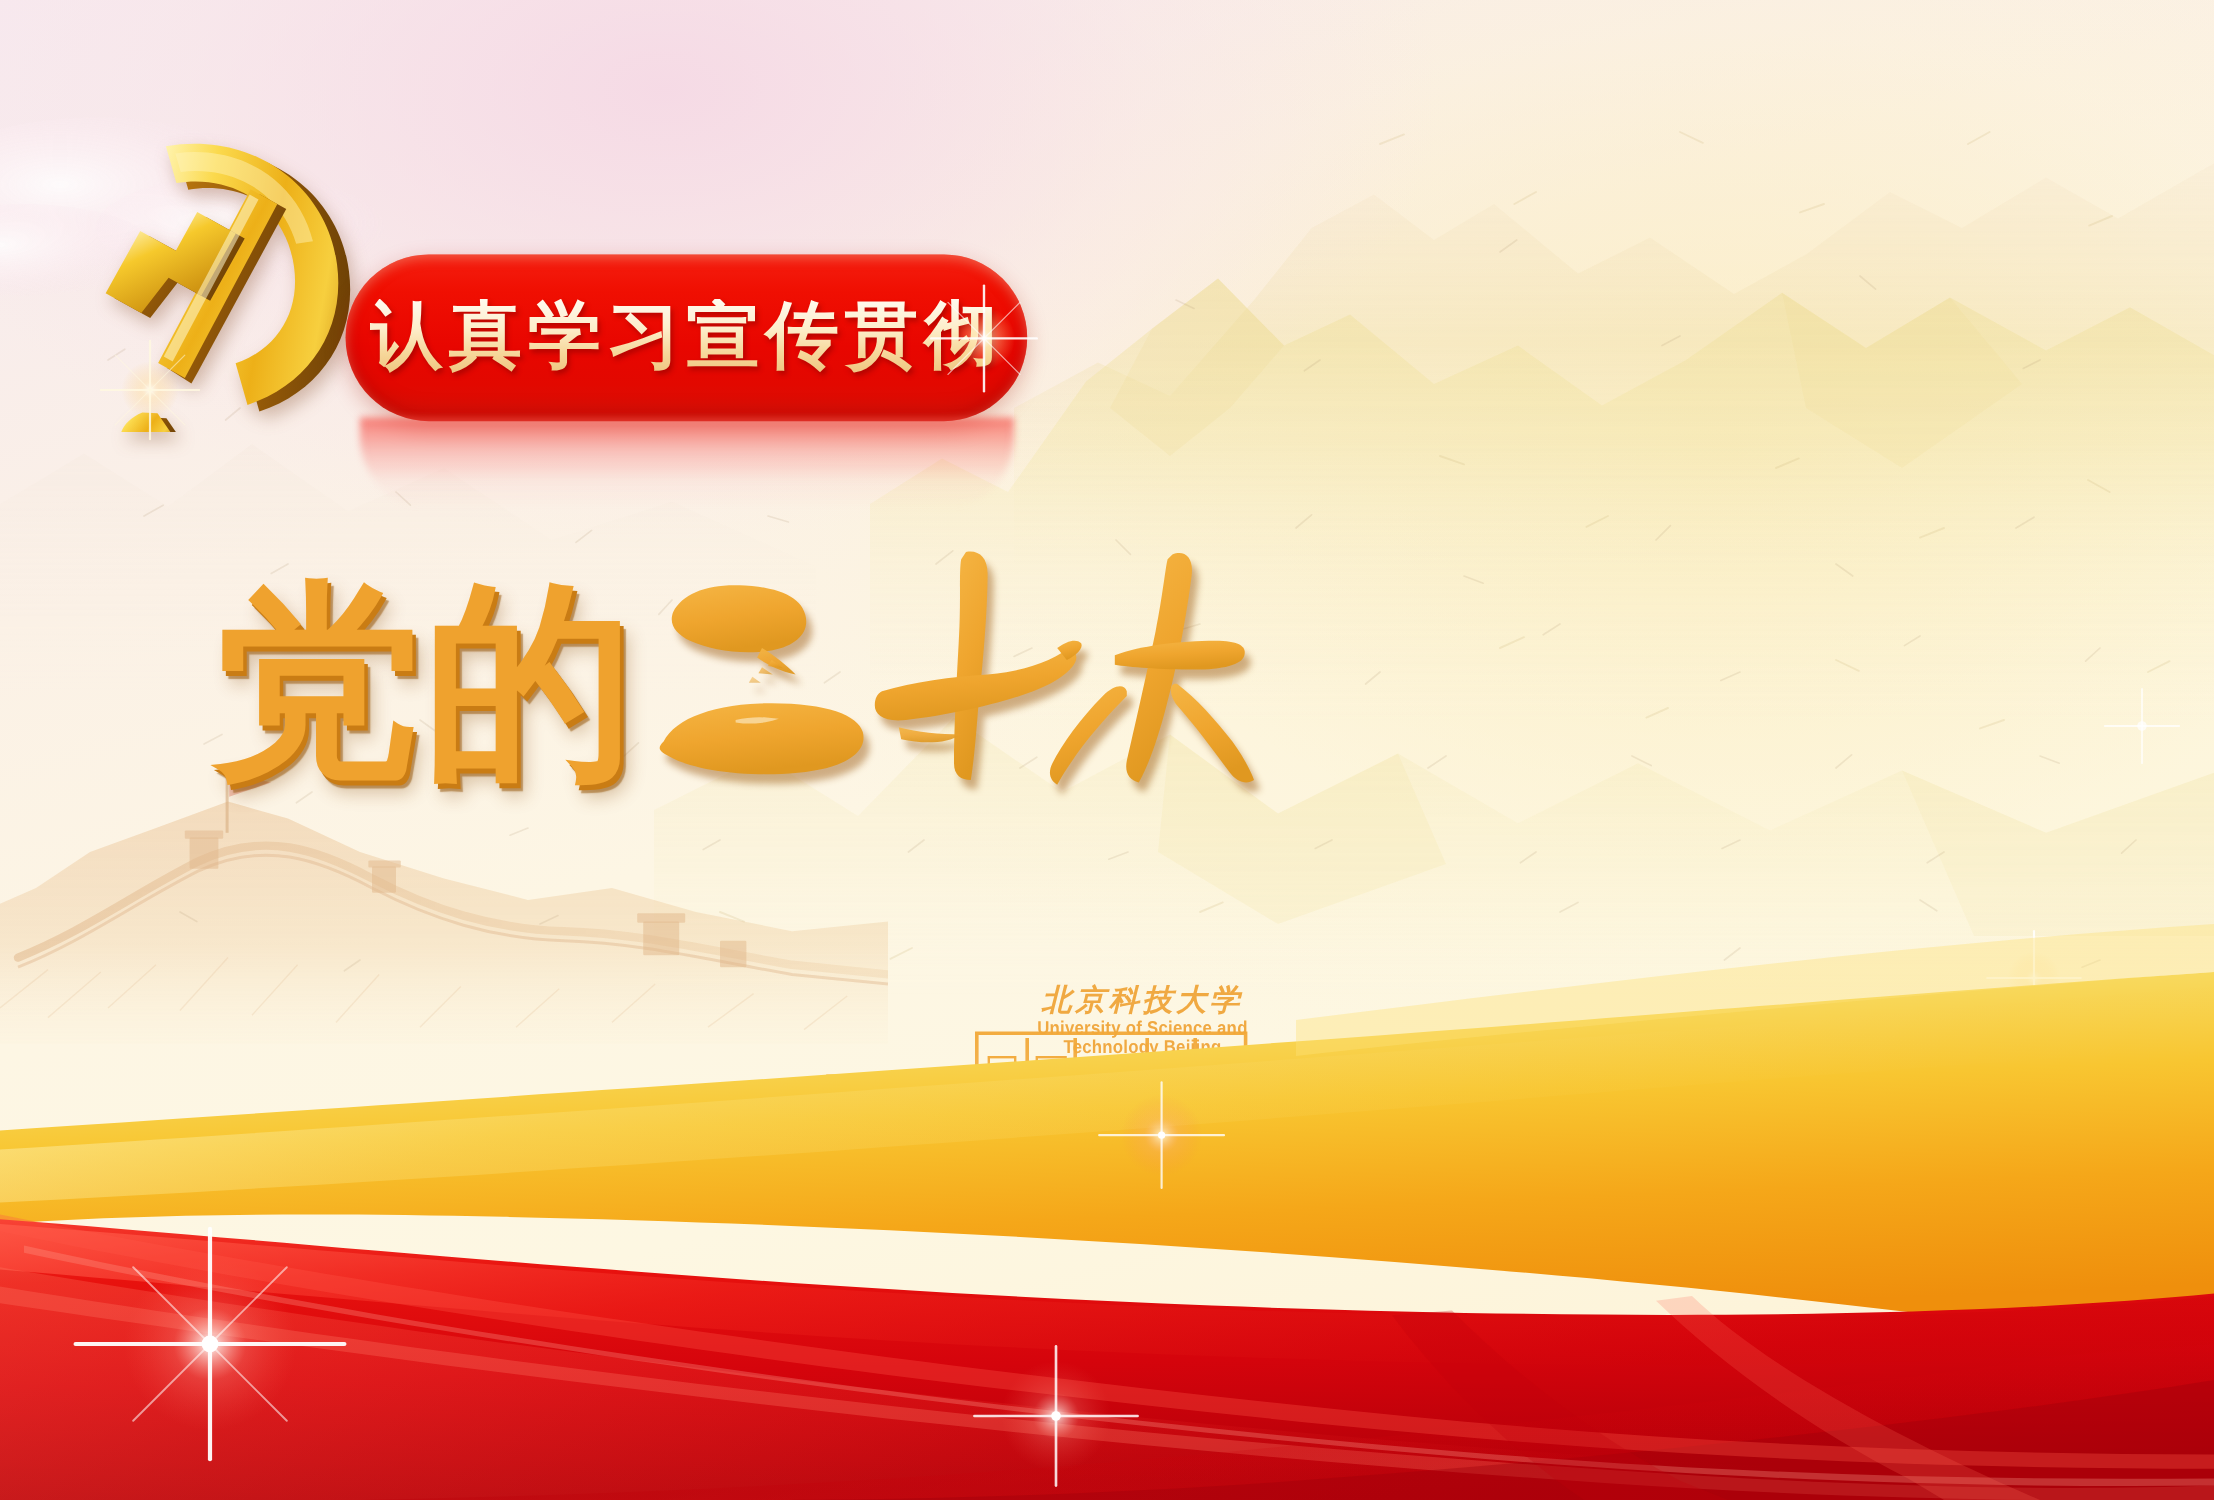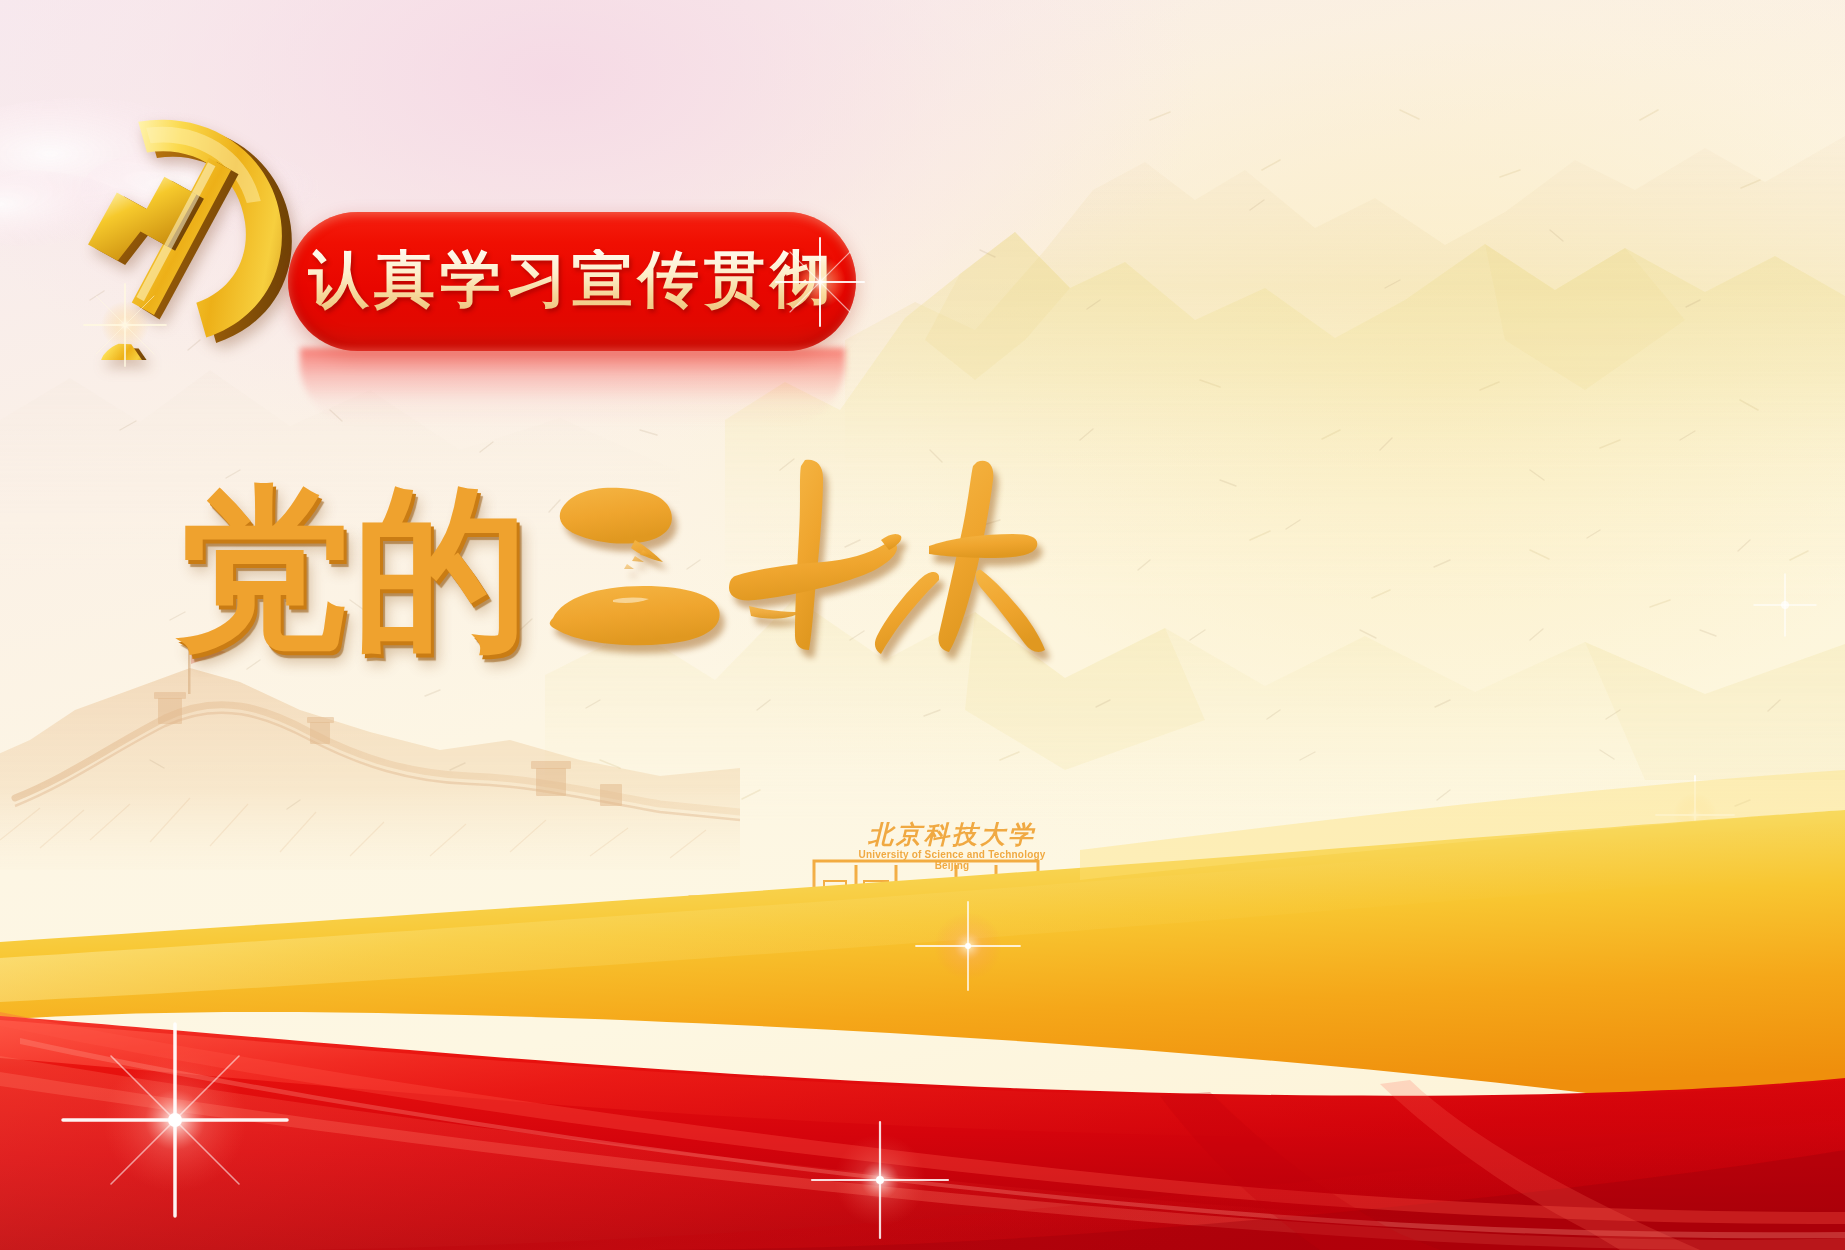--- a/index.html
+++ b/index.html
@@ -116,21 +116,21 @@
     position:absolute; left:852px; top:806px; width:200px;
     text-align:center; pointer-events:none;margin-top:16px;
   }
   #usb-name-cn {
     font-size:25px; font-weight:bold; color:#f0a53a;
     font-family:"Liberation Serif","DejaVu Serif",serif;
     font-style:italic; letter-spacing:3px; line-height:1;
     opacity:.95;
   }
   #usb-name-en {
-    font-size:10px; font-weight:bold; color:#f0a53a;
+    font-size:14px; font-weight:bold; color:#f0a53a;
     letter-spacing:.2px; line-height:1; margin-top:3px; opacity:.95;
     transform:scaleY(1.1);
   }
 
   
   #goldband { position:absolute; left:0; bottom:0; width:1845px; height:480px; pointer-events:none; }
   #goldband svg { display:block; width:100%; height:100%; }
 
   
   #ribbon { position:absolute; left:0; bottom:0; width:1845px; height:430px; pointer-events:none; }

